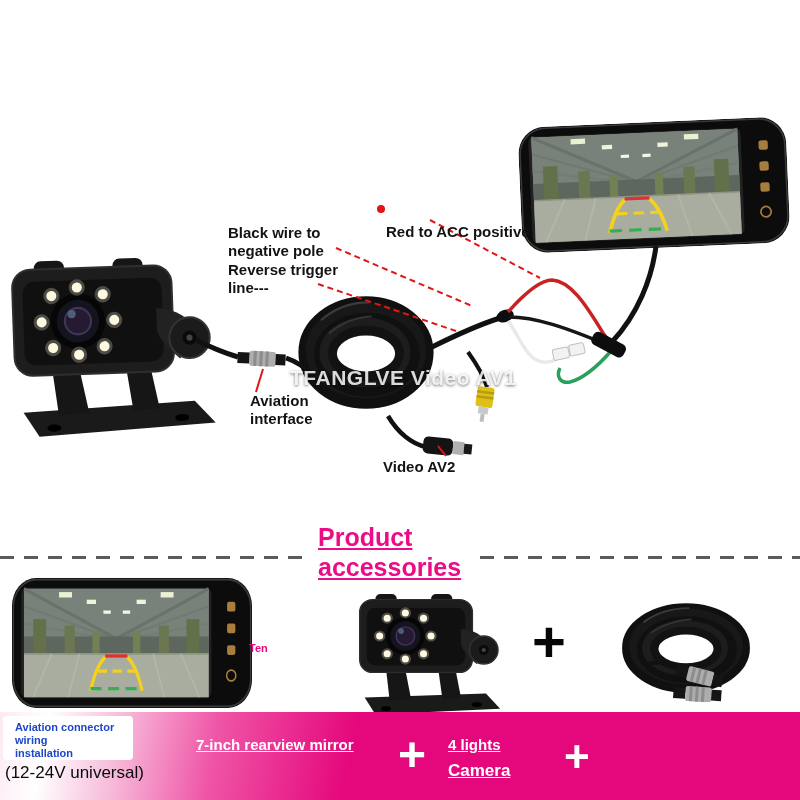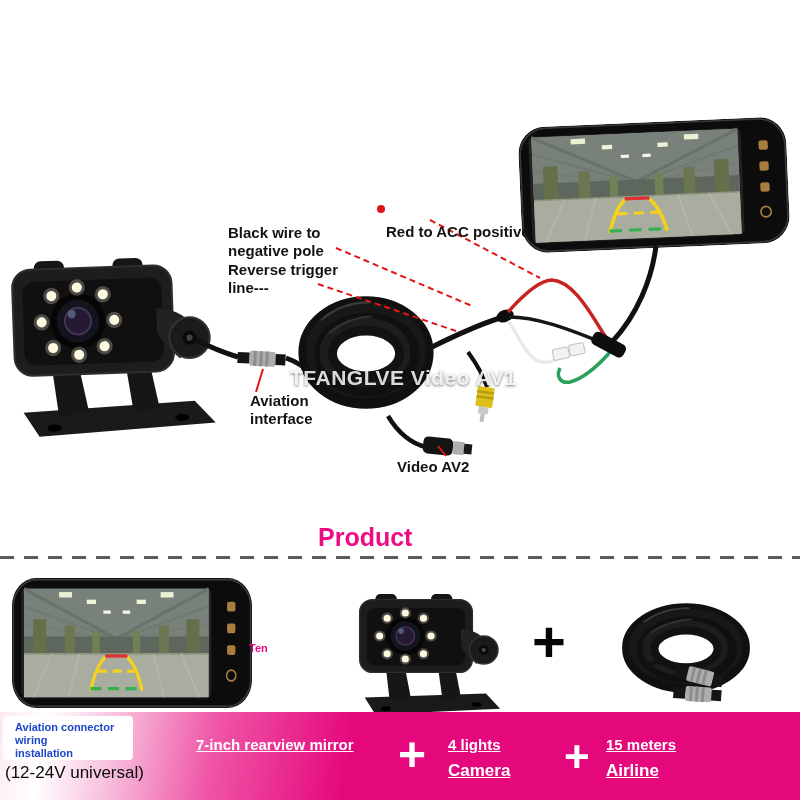--- a/index.html
+++ b/index.html
@@ -14,21 +14,21 @@
     color:rgba(255,255,255,0.85);letter-spacing:.5px;
     text-shadow:0 1px 3px rgba(0,0,0,.55);white-space:nowrap;
   }
   .divider{
     position:absolute;left:0;top:556px;width:800px;height:3px;
     background:repeating-linear-gradient(90deg,#3e3e3e 0 14px,transparent 14px 24px);
     opacity:.85;
   }
   .section-title{
     position:absolute;left:308px;top:520px;background:#ffffff;padding:2px 10px 4px 10px;
-    color:#ec0c86;font-weight:700;font-size:25px;line-height:30px;white-space:nowrap;
+    color:#ec0c86;font-weight:700;font-size:25px;line-height:30px;white-space:nowrap;text-decoration:underline;
   }
   .ten{position:absolute;left:249px;top:642px;font-size:11px;font-weight:700;color:#e5077c;}
   .plus-black{position:absolute;left:532px;top:612px;font-size:58px;font-weight:700;color:#060606;line-height:60px;}
   .banner{
     position:absolute;left:0;top:712px;width:800px;height:88px;
     background:linear-gradient(100deg,#fde9f3 0%,#ffffff 6%,#f7bcdb 15%,#ef55a6 27%,#e5077c 44%,#e5077c 100%);
   }
   .install-box{
     position:absolute;left:3px;top:4px;width:130px;height:44px;background:#ffffff;
     border-radius:4px;color:#1d46c9;font-weight:700;font-size:11px;line-height:13px;
@@ -221,26 +221,27 @@
   <div>negative pole</div>
 </div>
 <div class="lbl" style="left:228px;top:261px;">
   <div>Reverse trigger</div>
   <div>line---</div>
 </div>
 <div class="lbl" style="left:219px;top:392px;margin-left:31px;">
   <div>Aviation</div>
   <div>interface</div>
 </div>
-<div class="lbl" style="left:397px;top:458px;text-align:right;">Video AV2</div>
+<div class="lbl" style="left:383px;top:458px;text-align:right;">Video AV2</div>
 <div class="watermark">TFANGLVE Video AV1</div>
 
 <div class="divider"></div>
 <div class="section-title">
   <div>Product</div>
+  <div>accessories</div>
 </div>
 
 <svg class="abs" style="left:12px;top:578px;width:240px;height:130px;" viewBox="0 0 260 120" preserveAspectRatio="none">
     <use href="#mirror-art"></use>
   </svg>
 
 <div class="ten">Ten</div>
 
 <svg class="abs" style="left:354px;top:580px;width:164px;height:140px;" viewBox="0 0 230 200" preserveAspectRatio="none">
     <use href="#camera-art"></use>
@@ -266,17 +267,13 @@
 
   <div class="bn-item" style="left:196px;top:24px;width:210px;">
     <div class="l1">7-inch rearview mirror</div>
   </div>
   <div class="bn-plus" style="left:398px;top:10px;">+</div>
   <div class="bn-item" style="left:448px;top:24px;width:102px;">
     <div class="l1">4 lights</div>
     <div class="l2">Camera</div>
   </div>
   <div class="bn-plus" style="left:564px;top:12px;font-size:44px;">+</div>
-  <div class="bn-item" style="left:606px;top:24px;width:112px;">
-    <div class="l1">15 meters</div>
-    <div class="l2">Airline</div>
-  </div>
 </div>
 
 </body></html>

